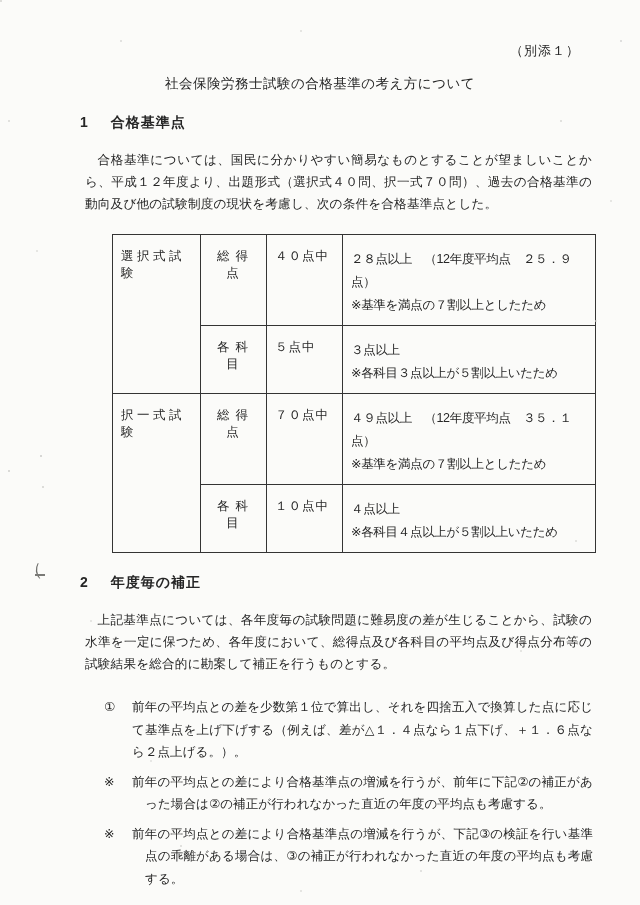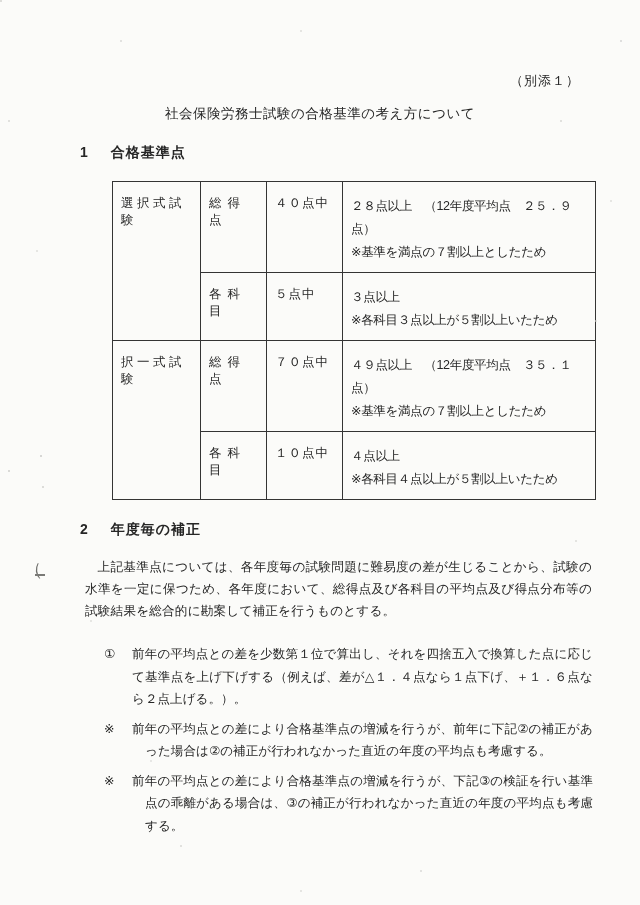--- a/index.html
+++ b/index.html
@@ -28,21 +28,21 @@
   .artifact-paren {
     position: absolute; left: 24px; top: 558px; font-size: 18px; color: #6e6e6b;
     transform: rotate(-6deg);
   }
   .artifact-dash {
     position: absolute; left: 35px; top: 574px; width: 10px; height: 2px; background: #7a7a77;
   }
 
   .annotation {
     text-align: right;
-    padding: 72px 60px 0 0;
+    padding: 42px 60px 0 0;
     font-size: 13px;
     letter-spacing: 1px;
   }
   .doc-title {
     text-align: center;
     margin-top: 15px;
     font-size: 13.5px;
     letter-spacing: 0.5px;
   }
   .h-major {
@@ -69,21 +69,21 @@
     table-layout: fixed;
   }
   table.criteria td {
     border: 1.6px solid #343434;
     vertical-align: top;
     font-size: 12.5px;
     padding: 13px 4px 8px 8px;
     box-sizing: border-box;
   }
   td.exam  { width: 88px; letter-spacing: 3.5px; }
-  td.scope { width: 66px; letter-spacing: 6px; padding-left: 7px; }
+  td.scope { width: 66px; letter-spacing: 6px; padding-left: 7px; text-align: center; }
   td.max   { width: 76px; text-align: left; padding-right: 9px; letter-spacing: 1px; margin-left: 29px; }
   td.crit  {
     border-left: 2px dotted #555;
     font-size: 12px;
     line-height: 23px;
     padding-left: 9px;
     letter-spacing: -0.3px;
     margin-left: 48px;
   }
   tr.row-a td { height: 62px; }
@@ -120,20 +120,21 @@
 
   <div class="annotation">（別添１）</div>
 
   <div class="doc-title">社会保険労務士試験の合格基準の考え方について</div>
 
   <div class="h-major">
     <span class="hnum">1</span>
     <span>合格基準点</span>
   </div>
 
+  <p class="body-para">合格基準については、国民に分かりやすい簡易なものとすることが望ましいことから、平成１２年度より、出題形式（選択式４０問、択一式７０問）、過去の合格基準の動向及び他の試験制度の現状を考慮し、次の条件を合格基準点とした。</p>
 
   <table class="criteria">
     <tbody>
       <tr class="row-a">
         <td class="exam" rowspan="2">選択式試験</td>
         <td class="scope">総得点</td>
         <td class="max">４０点中</td>
         <td class="crit">
           <div>２８点以上　（12年度平均点　２５．９点）</div>
           <div>※基準を満点の７割以上としたため</div>

